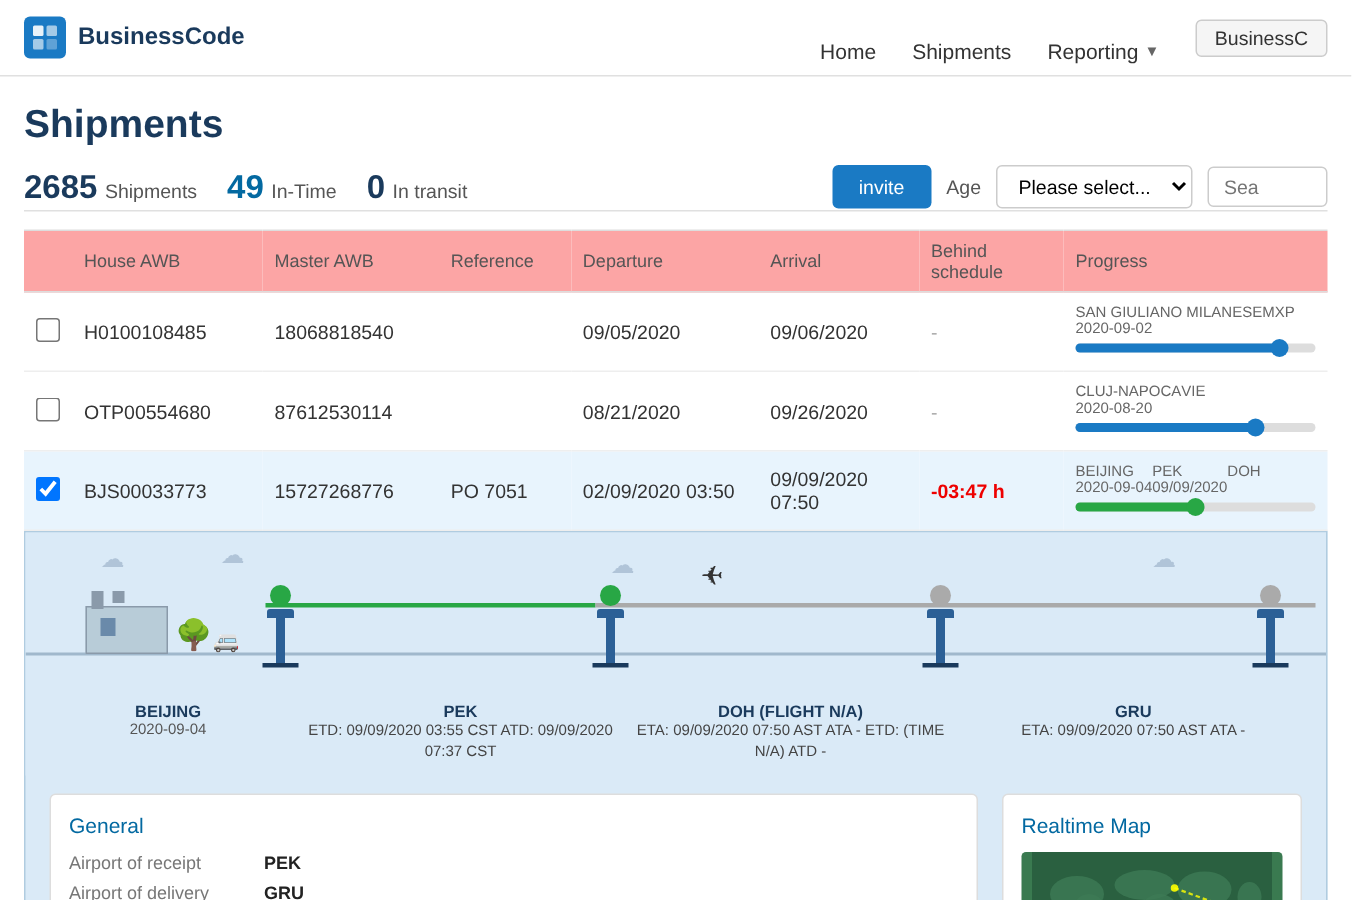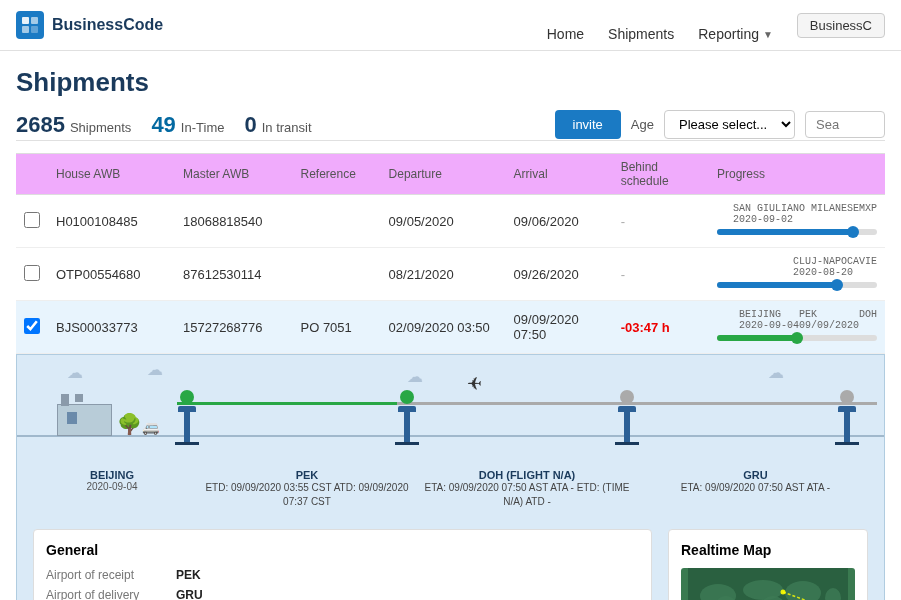--- a/index.html
+++ b/index.html
@@ -141,21 +141,21 @@
       border-collapse: collapse;
     }
     .shipments-table th {
       text-align: left;
       font-size: 12px;
       color: #555;
       font-weight: normal;
       padding: 6px 8px;
       border-bottom: 1px solid #ddd;
       border-top: 1px solid #ddd;
-      background: #f0abfc;
+      background: #fca5a5;
     }
     .shipments-table td {
       padding: 8px 8px;
       font-size: 13px;
       border-bottom: 1px solid #eee;
       vertical-align: middle;
     }
     .shipments-table tr.selected {
       background: #e8f4fd;
     }
@@ -195,25 +195,24 @@
       position: absolute;
       top: -3px;
       width: 12px;
       height: 12px;
       border-radius: 50%;
       background: #1a7ac4;
     }
     .progress-dot.green { background: #28a745; }
     .progress-labels {
       display: flex;
-      justify-content: flex-end;
+      justify-content: flex-start;
       font-size: 10px;
       color: #666;
       width: 160px;
-      font-family: Liberation Mono, monospace;
     }
 
     
     .tower {
       display: flex;
       flex-direction: column;
       align-items: center;
       position: absolute;
       bottom: 20px;
       z-index: 2;
@@ -250,22 +249,22 @@
     }
     .panel-map {
       width: 200px;
       border: 1px solid #ddd;
       border-radius: 4px;
       padding: 12px;
       background: #fff;
     }
     .panel-title {
       font-size: 14px;
-      font-weight: bold;
-      color: #000000;
+      font-weight: normal;
+      color: #0369a1;
       margin-bottom: 10px;
     }
     .info-row {
       display: flex;
       margin-bottom: 6px;
       font-size: 12px;
     }
     .info-label {
       color: #777;
       width: 130px;

